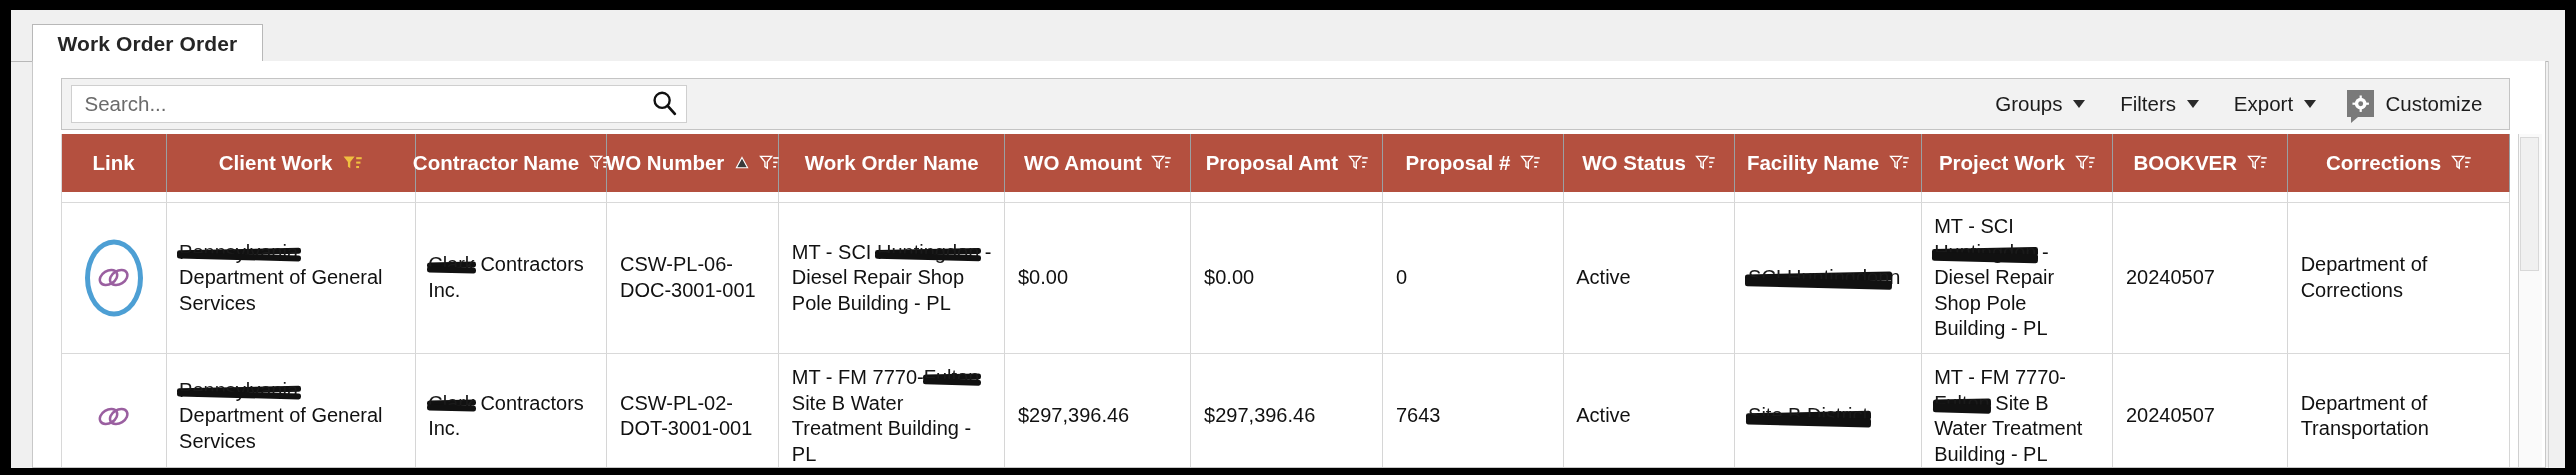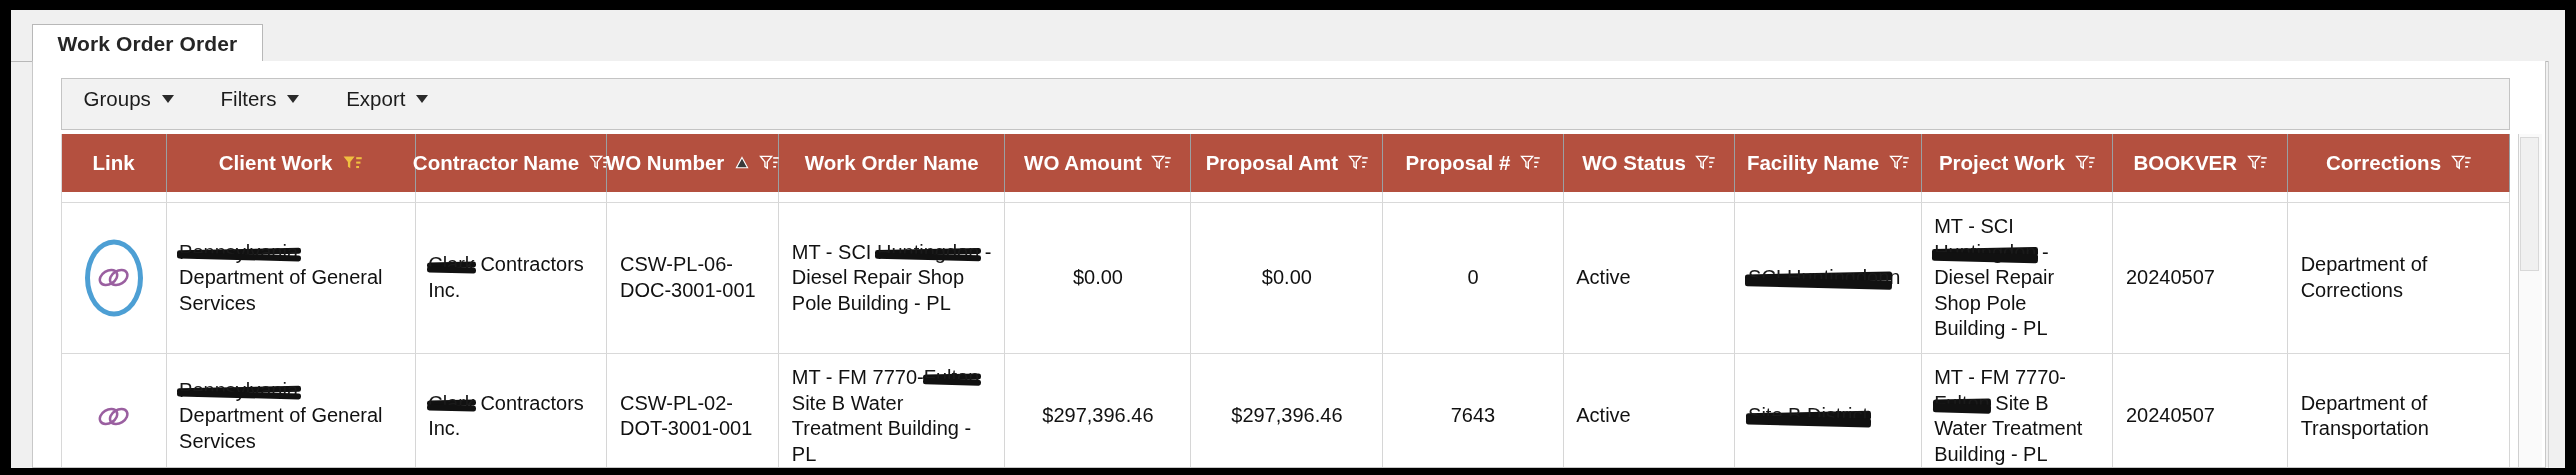--- a/index.html
+++ b/index.html
@@ -108,22 +108,22 @@
     width: 43px;
     height: 100%;
     display: flex;
     align-items: center;
     justify-content: center;
     flex: none;
   }
 
   .toolbar-right {
     display: flex;
-    align-items: flex-start;
-    gap: 12px;
+    align-items: center;
+    gap: 0px;
     padding-right: 11px;
     height: 100%;
   }
   .tb-menu {
     display: flex;
     align-items: center;
     gap: 11px;
     padding: 0 17.4px;
     height: 41px;
     font-size: 20.5px;
@@ -205,21 +205,21 @@
   table.grid td {
     font-size: 20px;
     color: #111111;
     padding: 11px 12.6px;
     border-right: 0.8px solid #d6d6d6;
     border-bottom: 1.6px solid #d9d9d9;
     vertical-align: middle;
     line-height: 1.28;
     background: #ffffff;
   }
-  td.num { text-align: center; }
+  td.num { text-align: left; }
   td.link-cell { text-align: center; padding: 0; }
 
   
   tr.clip-top td {
     height: 11px;
     padding: 0;
     border-bottom: 1.6px solid #d9d9d9;
     overflow: hidden;
   }
 
@@ -308,33 +308,57 @@
     <div class="tab-strip">
       <div class="tab">
         <span>Work Order Order</span>
       </div>
     </div>
 
     <div class="content-panel">
 
       <div class="grid-toolbar">
 
+        <div class="search-wrap">
+          <input class="search-input" type="text" placeholder="Search..." style="">
+          <span class="search-icon">
+            <svg width="27" height="27" viewBox="0 0 34 34">
+              <circle cx="14" cy="13" r="9.5" fill="none" stroke="#111" stroke-width="3"></circle>
+              <line x1="21" y1="20" x2="30" y2="30" stroke="#111" stroke-width="3.5" stroke-linecap="round"></line>
+            </svg>
+          </span>
+        </div>
 
         <div class="toolbar-right">
           <div class="tb-menu">
             <span>Groups</span>
             <span class="caret-down"></span>
           </div>
           <div class="tb-menu">
             <span>Filters</span>
             <span class="caret-down"></span>
           </div>
           <div class="tb-menu">
             <span>Export</span>
             <span class="caret-down"></span>
+          </div>
+          <div class="tb-customize">
+            <span class="gear-chip">
+              <svg width="17.4" height="17.4" viewBox="0 0 22 22">
+                <circle cx="11" cy="11" r="7.4" fill="#ffffff"></circle>
+                <circle cx="11" cy="11" r="3.1" fill="#7a7a7a"></circle>
+                <g fill="#ffffff">
+                  <rect x="9.6" y="0.6" width="2.8" height="4.2"></rect>
+                  <rect x="9.6" y="17.2" width="2.8" height="4.2"></rect>
+                  <rect x="0.6" y="9.6" width="4.2" height="2.8"></rect>
+                  <rect x="17.2" y="9.6" width="4.2" height="2.8"></rect>
+                </g>
+              </svg>
+            </span>
+            <span>Customize</span>
           </div>
         </div>
       </div>
 
       <div class="table-scroll">
         <table class="grid">
           <colgroup>
             <col style="width:73px">
             <col style="width:174px">
             <col style="width:134px">

